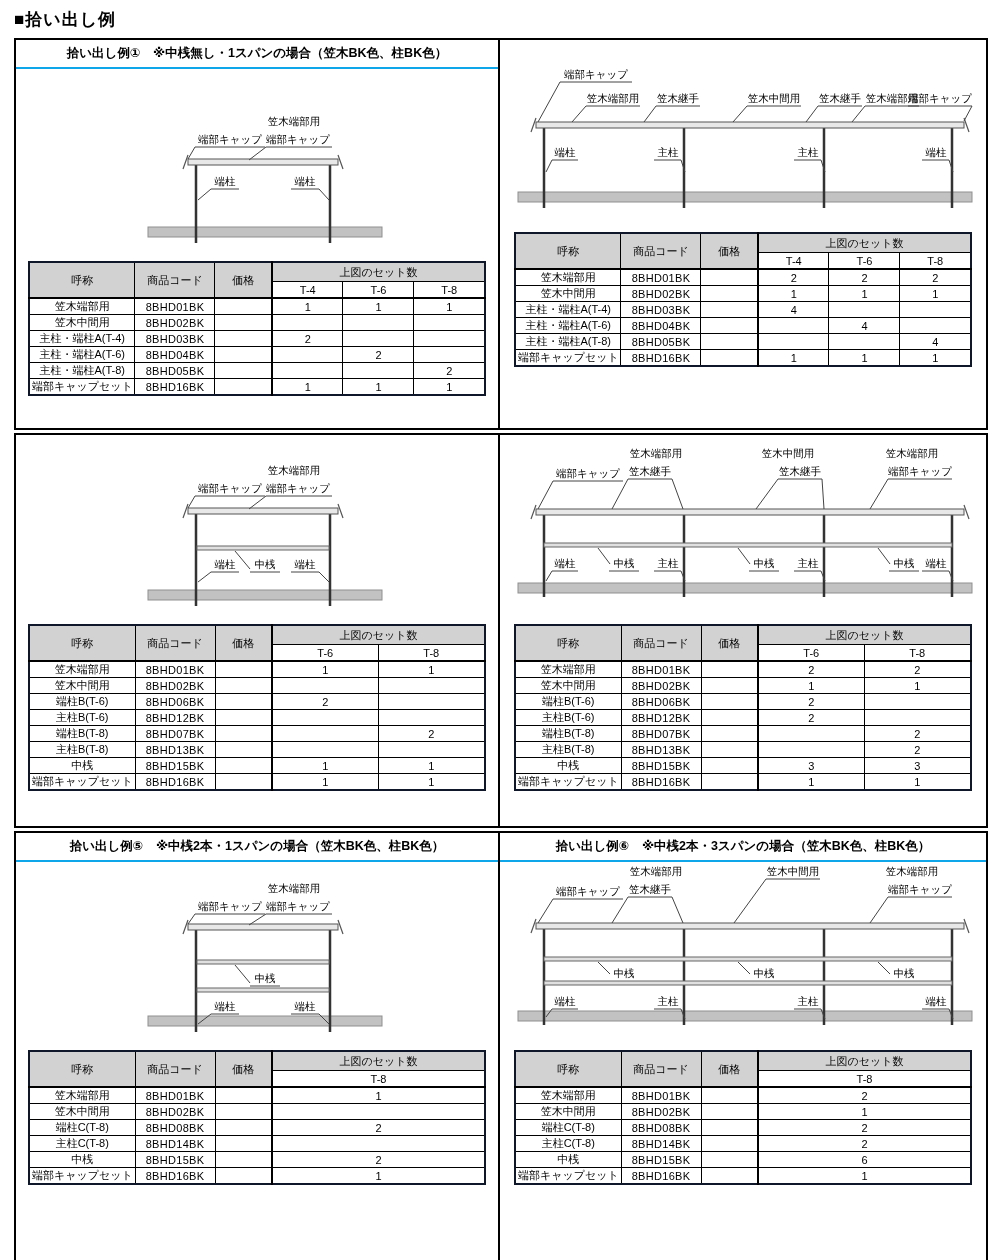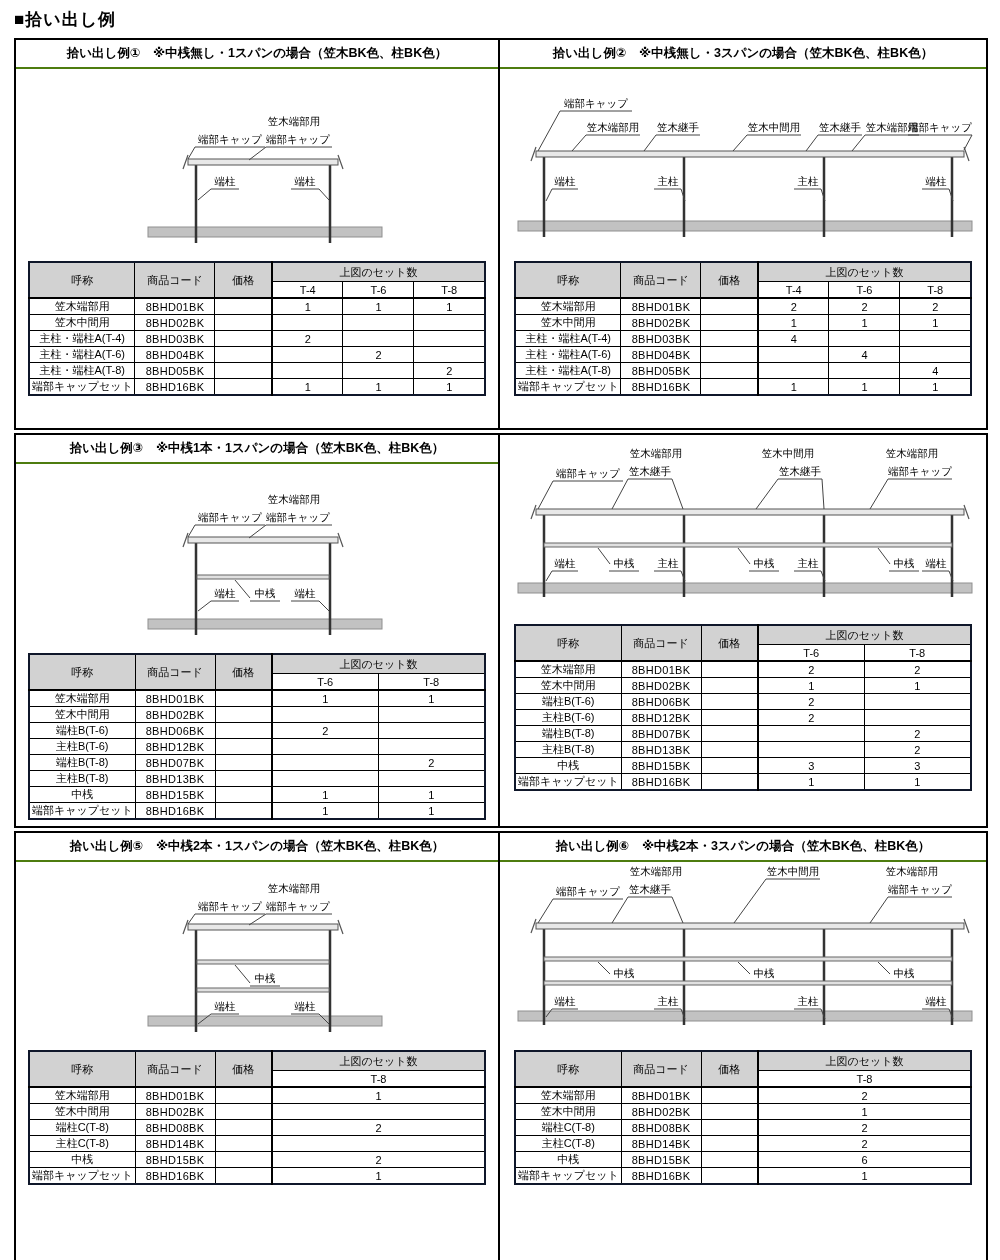--- a/index.html
+++ b/index.html
@@ -3,21 +3,21 @@
 <meta charset="utf-8">
 <style>
   html,body{margin:0;padding:0;background:#fff;}
   body{width:1000px;height:1260px;font-family:"Liberation Sans","DejaVu Sans",sans-serif;color:#000;}
   .page{padding:8px 0 0 14px;}
   .page-title{font-size:17px;font-weight:bold;margin:0 0 7px 0;letter-spacing:1px;}
   .grid{display:grid;grid-template-columns:486px 488px;row-gap:3px;width:974px;}
   .panel{border:2px solid #000;box-sizing:border-box;background:#fff;}
   .panel.right{border-left-width:0;}
   .r1{height:392px;} .r2{height:395px;} .r3{height:436px;}
-  .panel-title{height:27px;border-bottom:2px solid #4d7c0f;display:flex;align-items:center;justify-content:center;
+  .panel-title{height:27px;border-bottom:2px solid #0ea5e9;display:flex;align-items:center;justify-content:center;
     font-weight:bold;font-size:12.5px;white-space:nowrap;}
   .diagram{display:flex;justify-content:center;align-items:flex-end;}
   .r1 .diagram{height:182px;padding-bottom:10px;}
   .r2 .diagram{height:183px;padding-bottom:6px;}
   .r3 .diagram{height:186px;padding-bottom:2px;}
   .d-text{font-size:10.5px;fill:#000;}
   .d-line{stroke:#444;stroke-width:1;fill:none;}
   .rail{fill:#e8e8e8;stroke:#555;stroke-width:1;}
   .cap{stroke:#555;stroke-width:1.2;fill:none;}
   .midrail{fill:#e0e0e0;stroke:#666;stroke-width:1;}
@@ -130,21 +130,20 @@
             <td class="price"></td>
             <td class="bl2">1</td>
             <td>1</td>
             <td>1</td>
           </tr>
           </tbody>
       </table>
     </div>
 
     <div class="panel right r1">
-      <div class="panel-title">拾い出し例②　※中桟無し・3スパンの場合（笠木BK色、柱BK色）</div>
       <div class="diagram">
         <svg width="470" height="160" viewBox="0 0 470 160">
           <rect class="ground" x="10" y="130" width="454" height="10"></rect>
           <path class="post" d="M36,66 V146 M176,66 V146 M316,66 V146 M444,66 V146"></path>
           <rect class="rail" x="28" y="60" width="428" height="6"></rect>
           <path class="cap" d="M28,56 L23,70 M456,56 L461,70"></path>
           <path class="d-line" d="M52,20 H124 M52,20 L30,60 M78,44 H132 M78,44 L64,60 M148,44 H192 M148,44 L136,60 M239,44 H293 M239,44 L225,60 M310,44 H354 M310,44 L298,60 M357,44 H411 M357,44 L344,60 M400,44 H464 M464,44 L456,59 M44,98 H70 M44,98 L38,110 M146,98 H173 M173,98 L177,110 M286,98 H313 M313,98 L317,110 M414,98 H441 M441,98 L445,110"></path>
           <text class="d-text" text-anchor="middle" x="88" y="16">端部キャップ</text>
           <text class="d-text" text-anchor="middle" x="105" y="40">笠木端部用</text>
           <text class="d-text" text-anchor="middle" x="170" y="40">笠木継手</text>
@@ -227,21 +226,20 @@
             <td class="price"></td>
             <td class="bl2">1</td>
             <td>1</td>
             <td>1</td>
           </tr>
           </tbody>
       </table>
     </div>
 
     <div class="panel r2">
-      <div class="panel-title">拾い出し例③　※中桟1本・1スパンの場合（笠木BK色、柱BK色）</div>
       <div class="diagram">
         <svg width="470" height="160" viewBox="0 0 470 160">
           <rect class="ground" x="126" y="132" width="234" height="10"></rect>
           <path class="post" d="M174,56 V148 M308,56 V148"></path>
           <rect class="rail" x="166" y="50" width="150" height="6"></rect>
           <rect class="midrail" x="175" y="88" width="132" height="4"></rect>
           <path class="cap" d="M166,46 L161,60 M316,46 L321,60"></path>
           <path class="d-line" d="M173,38 H243 M173,38 L166,50 M244,38 H310 M244,38 L227,51 M189,114 H217 M189,114 L176,124 M228,114 H258 M213,93 L228,111 M269,114 H297 M297,114 L307,124"></path>
           <text class="d-text" text-anchor="middle" x="208" y="34">端部キャップ</text>
           <text class="d-text" text-anchor="middle" x="272" y="16">笠木端部用</text>

